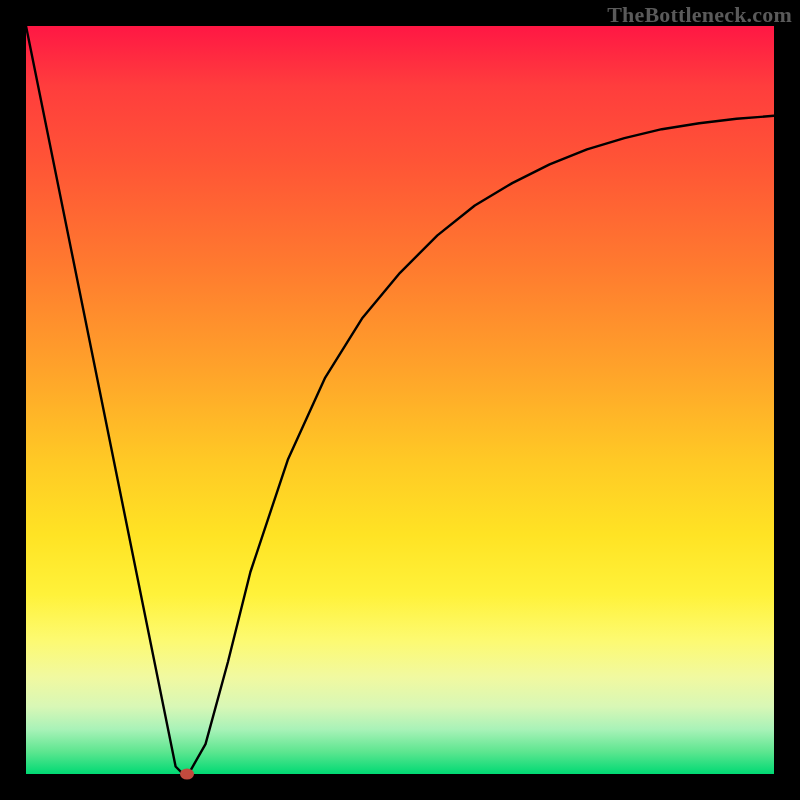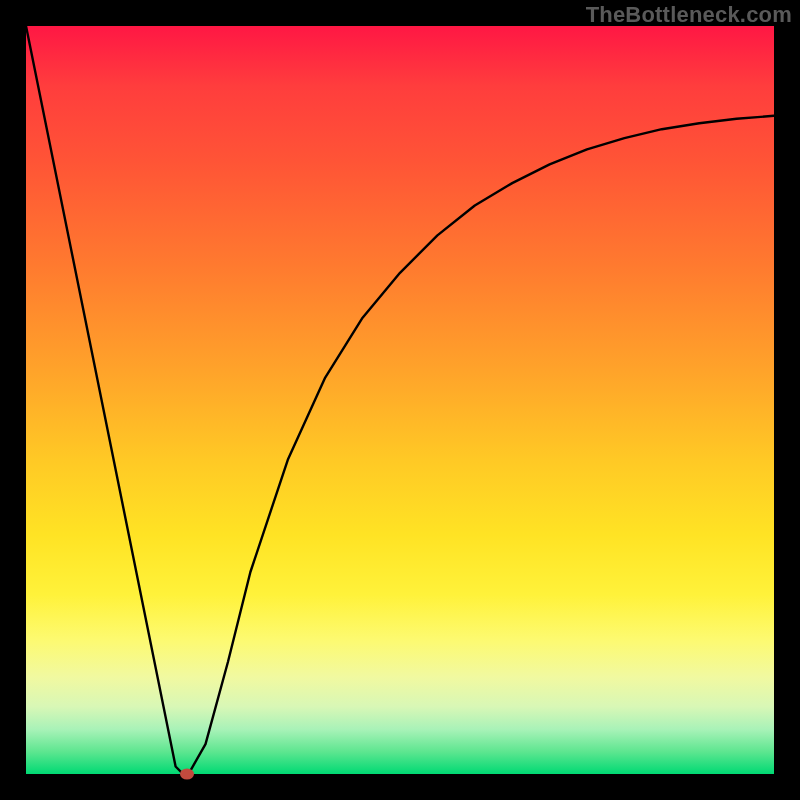--- a/index.html
+++ b/index.html
@@ -2,21 +2,21 @@
 <html><head>
 <meta charset="utf-8">
 <style>
   * { margin: 0; padding: 0; box-sizing: border-box; }
   html, body { width: 800px; height: 800px; overflow: hidden; background: #000; }
   .container { position: relative; width: 800px; height: 800px; background: #000; }
   .watermark {
     position: absolute;
     top: 2px;
     right: 8px;
-    font-family: Liberation Sans, sans-serif;
+    font-family: Liberation Serif, serif;
     font-size: 22px;
     font-weight: 600;
     color: #5a5a5a;
     letter-spacing: 0.2px;
   }
   .plot-frame {
     position: absolute;
     left: 26px;
     top: 26px;
     width: 748px;

